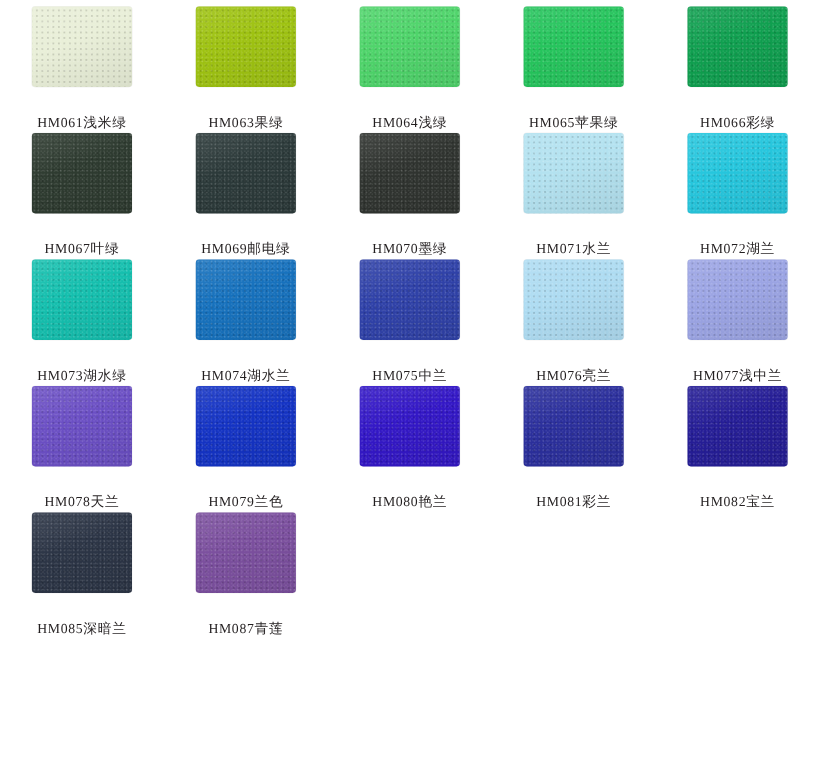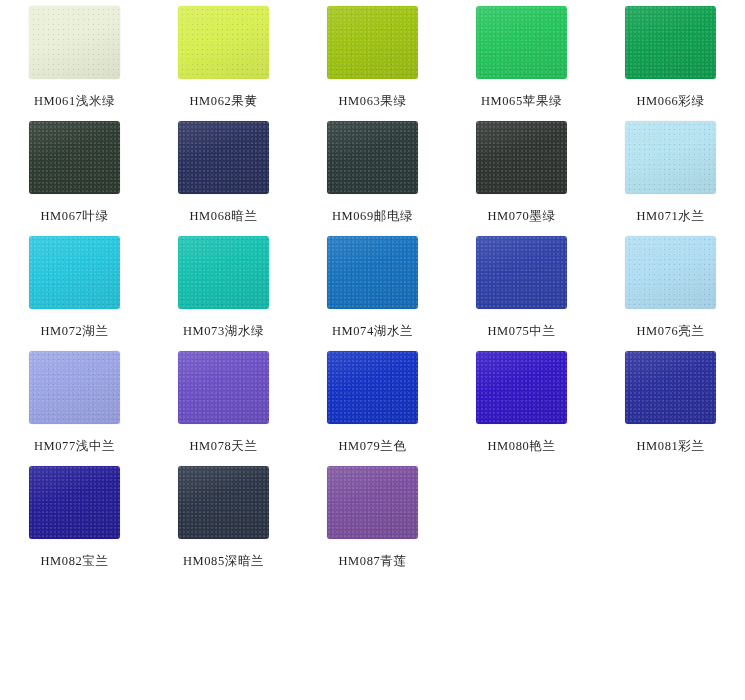--- a/index.html
+++ b/index.html
@@ -52,60 +52,56 @@
     pointer-events: none;
   }
   .swatch-chip::after {
     content: "";
     position: absolute;
     inset: 0;
     background: linear-gradient(160deg, rgba(255,255,255,0.10) 0%, rgba(255,255,255,0.0) 42%, rgba(0,0,0,0.07) 100%);
     pointer-events: none;
   }
   .swatch-label {
-    margin-top: 14px;
+    margin-top: 24px;
     font-size: 12.5px;
     letter-spacing: 0.6px;
     color: #231f20;
     white-space: nowrap;
     text-align: center;
     font-family: "Liberation Serif", "DejaVu Serif", serif;
   }
 </style>
 </head>
 <body>
 
 <div id="swatch-grid">
     <div class="swatch-cell">
       <div class="swatch-chip" style="background-color: rgb(233, 239, 216);"></div>
       <div class="swatch-label">HM061浅米绿</div>
     </div>
     <div class="swatch-cell">
-      <div class="swatch-chip" style="background-color: rgb(215, 238, 78);"></div>
-      <div class="swatch-label">HM062果黄</div>
+      <div class="swatch-chip" style="background-color: rgb(158, 194, 17);"></div>
+      <div class="swatch-label">HM063果绿</div>
     </div>
     <div class="swatch-cell">
-      <div class="swatch-chip" style="background-color: rgb(158, 194, 17);"></div>
-      <div class="swatch-label">HM063果绿</div>
+      <div class="swatch-chip" style="background-color: rgb(78, 212, 106);"></div>
+      <div class="swatch-label">HM064浅绿</div>
     </div>
     <div class="swatch-cell">
       <div class="swatch-chip" style="background-color: rgb(37, 196, 92);"></div>
       <div class="swatch-label">HM065苹果绿</div>
     </div>
     <div class="swatch-cell">
       <div class="swatch-chip" style="background-color: rgb(15, 159, 79);"></div>
       <div class="swatch-label">HM066彩绿</div>
     </div>
     <div class="swatch-cell">
       <div class="swatch-chip" style="background-color: rgb(46, 59, 48);"></div>
       <div class="swatch-label">HM067叶绿</div>
-    </div>
-    <div class="swatch-cell">
-      <div class="swatch-chip" style="background-color: rgb(41, 48, 92);"></div>
-      <div class="swatch-label">HM068暗兰</div>
     </div>
     <div class="swatch-cell">
       <div class="swatch-chip" style="background-color: rgb(44, 58, 58);"></div>
       <div class="swatch-label">HM069邮电绿</div>
     </div>
     <div class="swatch-cell">
       <div class="swatch-chip" style="background-color: rgb(48, 52, 48);"></div>
       <div class="swatch-label">HM070墨绿</div>
     </div>
     <div class="swatch-cell">

